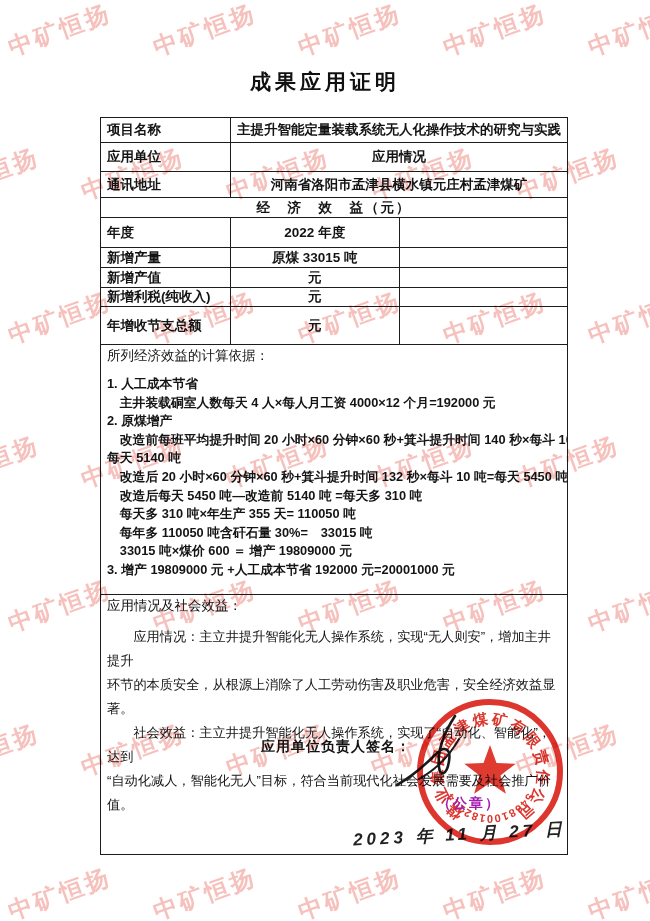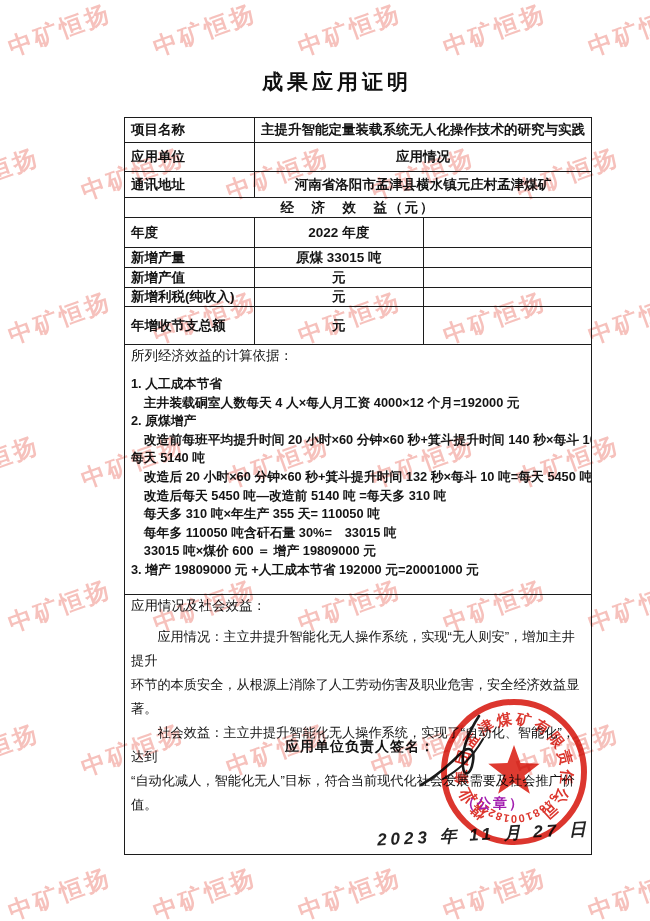--- a/index.html
+++ b/index.html
@@ -8,21 +8,21 @@
     font-family:"Liberation Sans","DejaVu Sans",sans-serif;color:#151515;
     overflow:hidden;
   }
   
   #watermarks{position:absolute;inset:0;z-index:5;pointer-events:none;mix-blend-mode:multiply;}
   .wm{
     position:absolute;font-size:24px;font-weight:700;letter-spacing:3px;
     transform:rotate(-20deg);opacity:.55;white-space:nowrap;user-select:none;
   }
   
-  .doc{position:absolute;inset:0;z-index:2;margin-left:24px;}
+  .doc{position:absolute;inset:0;z-index:2;}
   .title{
     position:absolute;top:68px;left:0;width:100%;text-align:center;
     font-size:21px;font-weight:700;letter-spacing:4px;color:#101010;
   }
   table.cert{
     position:absolute;left:100px;top:117px;width:468px;
     border-collapse:collapse;table-layout:fixed;
   }
   table.cert td{
     border:1.5px solid #1c1c1c;padding:0 6px;font-size:13.5px;font-weight:700;

